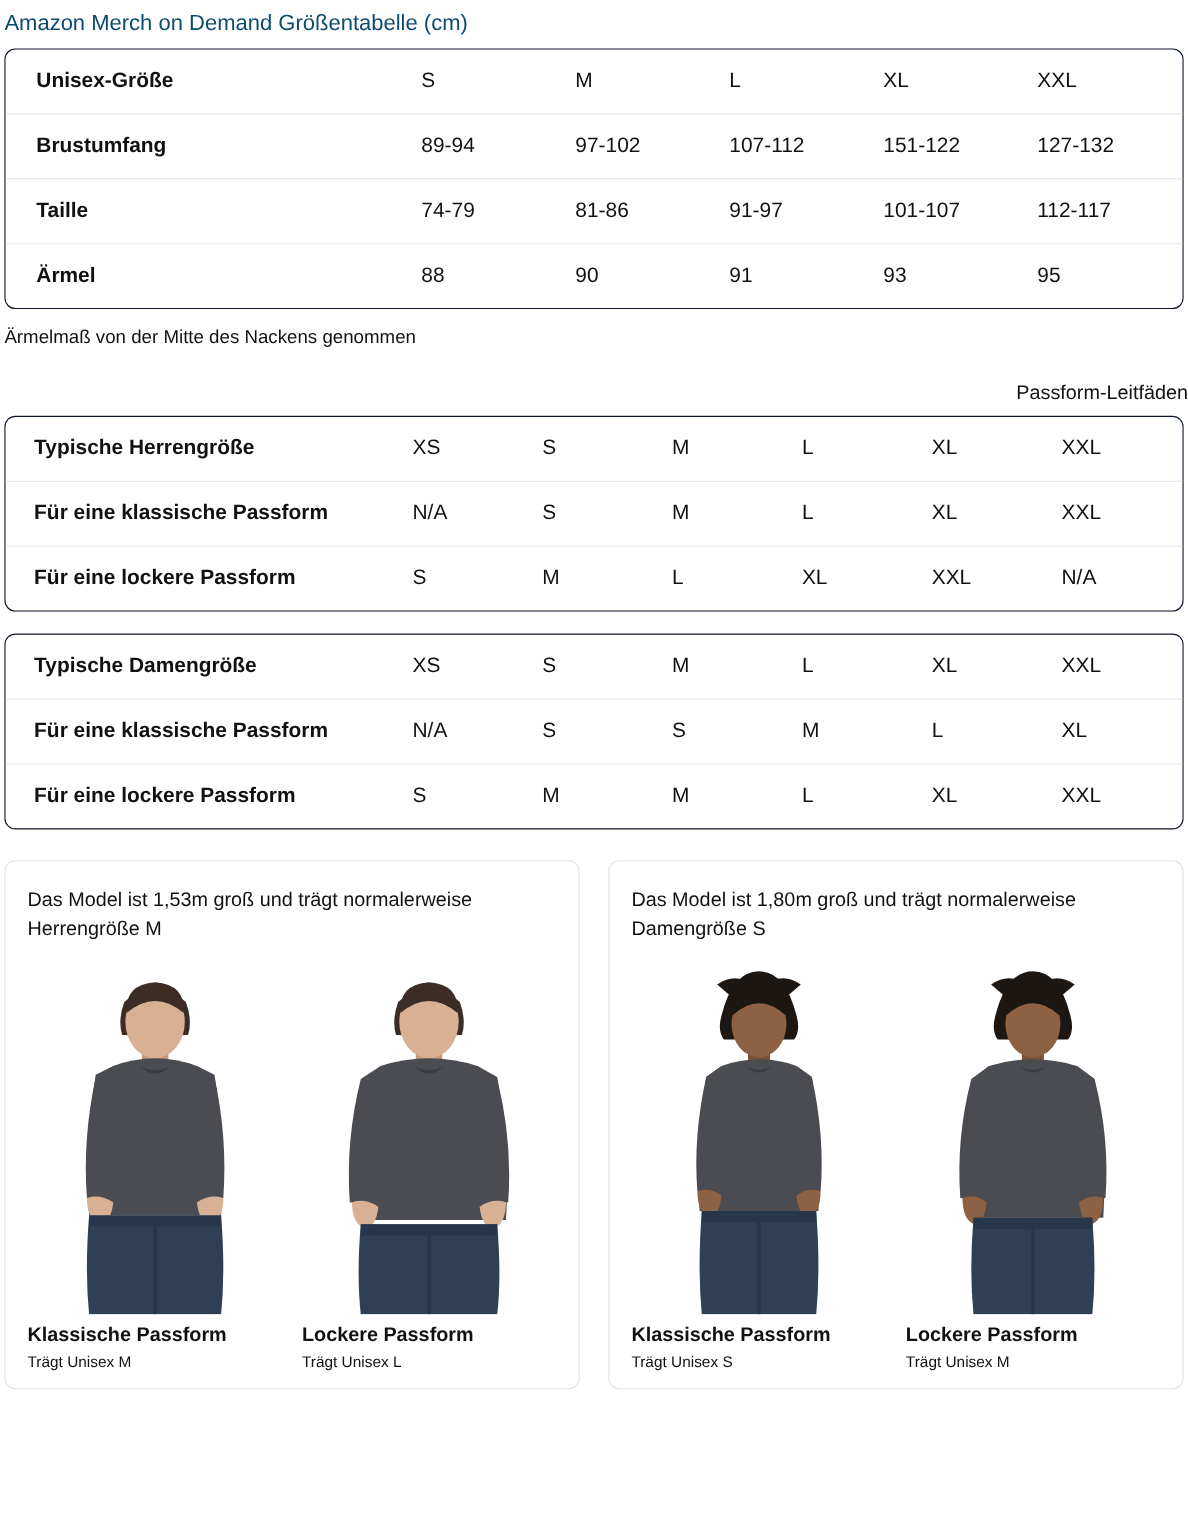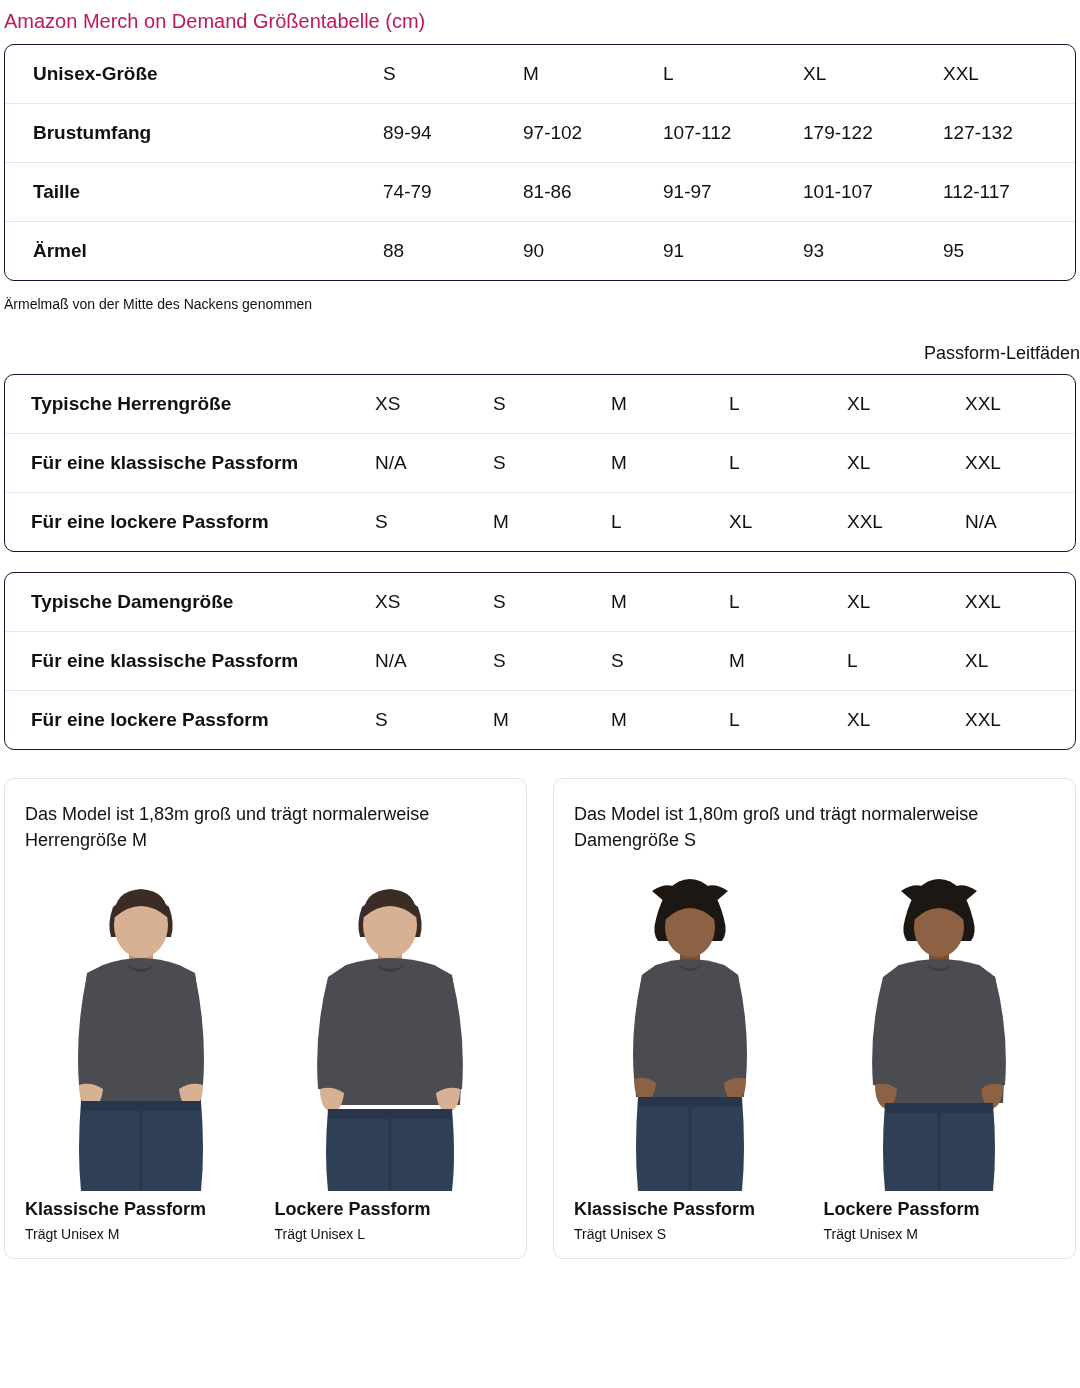--- a/index.html
+++ b/index.html
@@ -16,21 +16,21 @@
     -webkit-font-smoothing: antialiased;
   }
   .page {
     width: 1080px;
     padding: 0 0 10px 0;
   }
 
   .page-title {
     font-size: 20px;
     font-weight: 400;
-    color: #be185d;
+    color: #0c4a6e;
     padding: 8px 0 10px 4px;
     line-height: 1.3;
   }
 
   
   .table-card {
     border: 1px solid #0f172a;
     border-radius: 10px;
     margin: 0 4px 0 4px;
     overflow: hidden;
@@ -66,21 +66,21 @@
 
   
   table.unisex td.label, table.unisex th.label { width: 378px; }
   table.unisex td.val { width: 140px; }
 
   
   table.fit td.label, table.fit th.label { width: 370px; padding-left: 26px; }
   table.fit td.val { width: 118px; margin-left: 36px; }
 
   .note {
-    font-size: 14px;
+    font-size: 17px;
     color: #111;
     padding: 14px 0 0 4px;
     line-height: 1.4;
   }
   .section-head {
     font-size: 18px;
     color: #111;
     padding: 28px 0 10px 4px;
     text-align: right;
   }
@@ -156,21 +156,21 @@
           <td class="val">M</td>
           <td class="val">L</td>
           <td class="val">XL</td>
           <td class="val">XXL</td>
         </tr>
         <tr>
           <td class="label">Brustumfang</td>
           <td class="val">89-94</td>
           <td class="val">97-102</td>
           <td class="val">107-112</td>
-          <td class="val">179-122</td>
+          <td class="val">151-122</td>
           <td class="val">127-132</td>
         </tr>
         <tr>
           <td class="label">Taille</td>
           <td class="val">74-79</td>
           <td class="val">81-86</td>
           <td class="val">91-97</td>
           <td class="val">101-107</td>
           <td class="val">112-117</td>
         </tr>
@@ -256,21 +256,21 @@
           <td class="val">XL</td>
           <td class="val">XXL</td>
         </tr>
       </tbody>
     </table>
   </div>
 
   <div class="models-row">
 
     <div class="model-card">
-      <div class="model-caption">Das Model ist 1,83m groß und trägt normalerweise Herrengröße M</div>
+      <div class="model-caption">Das Model ist 1,53m groß und trägt normalerweise Herrengröße M</div>
       <div class="figures">
 
         <div class="figure">
           <div class="fig-img">
             <svg class="person" width="200" height="330" viewBox="0 0 200 330">
 
               <path d="M72 46 q28 -26 56 0 q6 16 2 30 l-60 0 q-4 -14 2 -30 z" fill="#3b2d25"></path>
 
               <rect x="88" y="84" width="24" height="24" fill="#c69a7c"></rect>
 

